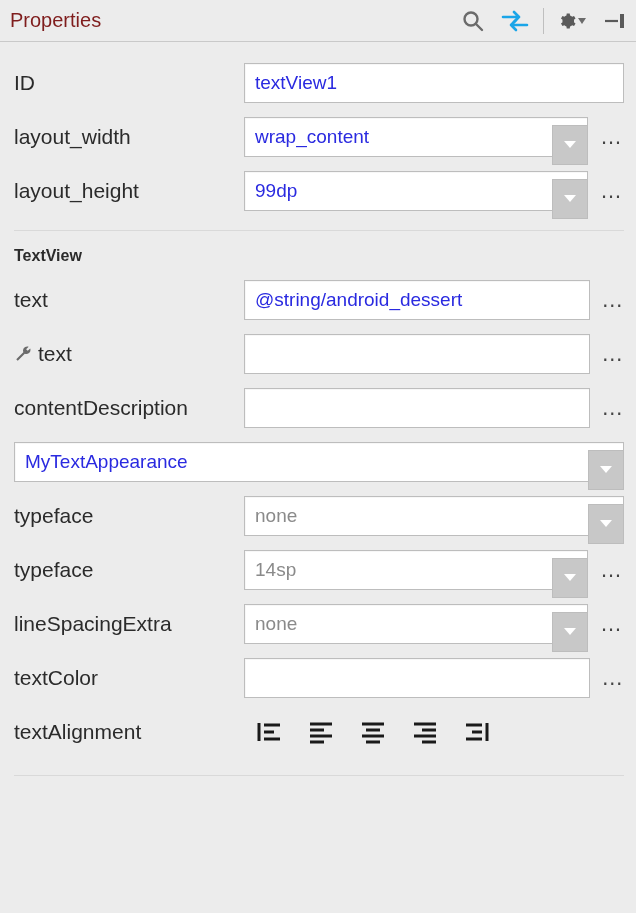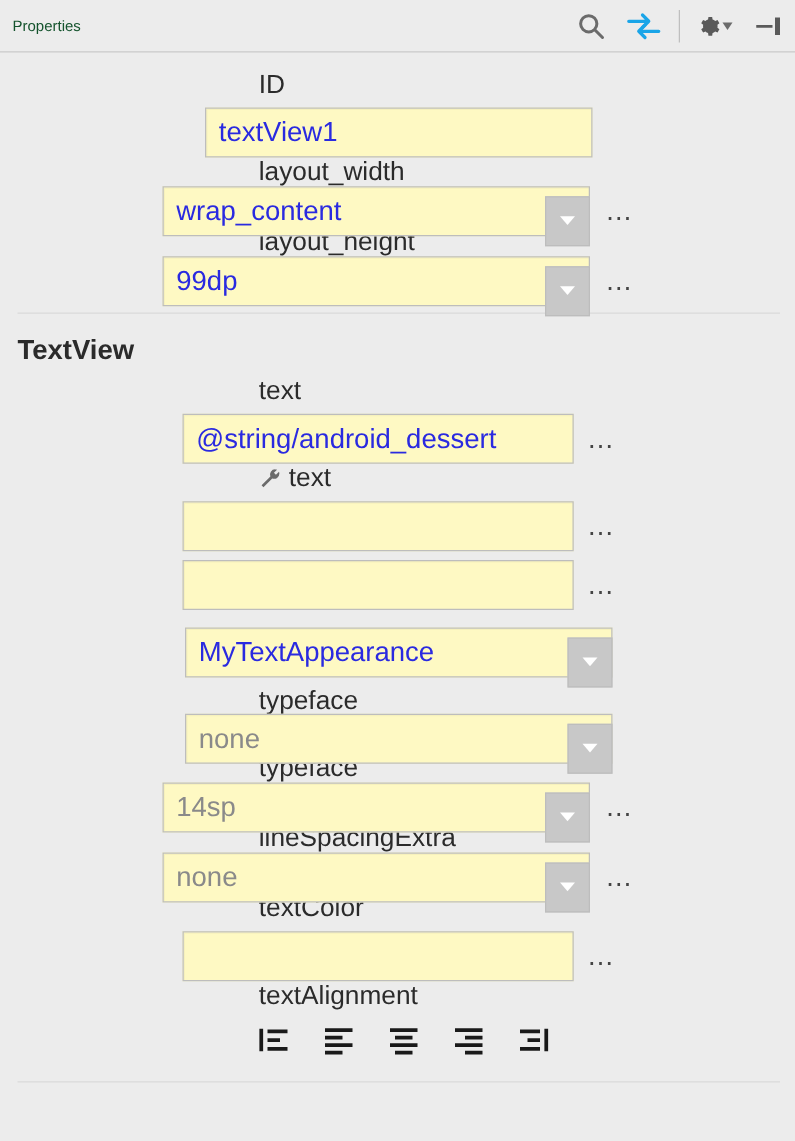--- a/index.html
+++ b/index.html
@@ -15,22 +15,22 @@
   }
   .titlebar {
     height: 42px;
     display: flex;
     align-items: center;
     padding: 0 8px 0 10px;
     border-bottom: 1px solid #c9c9c9;
   }
   .titlebar .title {
     flex: 1;
-    font-size: 12px;
-    color: #14532d;
+    font-size: 20px;
+    color: #7f1d1d;
   }
   .titlebar .toolbar {
     display: flex;
     align-items: center;
     gap: 14px;
   }
   .titlebar .sep {
     width: 1px; height: 26px; background: #bfbfbf;
   }
   .icon-btn {
@@ -40,44 +40,43 @@
     color: #555;
   }
   .panel {
     padding: 14px 12px 10px 14px;
   }
   .row {
     display: flex;
     align-items: center;
     min-height: 54px;
     gap: 6px;
-    flex-direction: column;
   }
   .label-cell {
     width: 224px;
     flex-shrink: 0;
     display: flex;
     align-items: center;
     gap: 6px;
     font-size: 21px;
     color: #2b2b2b;
   }
   .control-cell {
     flex: 1;
     display: flex;
     align-items: center;
     gap: 10px;
   }
   .input {
     width: 100%;
     height: 40px;
-    background: #fef9c3;
+    background: #ffffff;
     border: 1px solid #bdbdbd;
     padding: 0 10px;
-    font-size: 22px;
+    font-size: 19px;
     color: #2a2ae0;
     font-family: inherit;
     outline: none;
     box-shadow: inset 1px 1px 0 rgba(0,0,0,0.03);
   }
   .input.gray { color: #8a8a8a; }
   .input.black { color: #2b2b2b; }
   .dropdown {
     position: relative;
     flex: 1;
@@ -109,21 +108,21 @@
     cursor: pointer;
     user-select: none;
   }
   .section-hr {
     height: 1px;
     background: #d9d9d9;
     margin: 12px 0 10px 0;
   }
   .section-head {
     font-weight: bold;
-    font-size: 22px;
+    font-size: 16px;
     padding: 6px 0 8px 0;
   }
   .btn-group {
     display: flex;
     gap: 22px;
     padding-left: 8px;
   }
   .style-btn, .align-btn {
     width: 34px; height: 34px;
     display: flex; align-items: center; justify-content: center;
@@ -233,20 +232,21 @@
       </span>
       <span>text</span>
     </div>
     <div class="control-cell">
       <input class="input black" value="" style="">
       <div class="ellipsis">…</div>
     </div>
   </div>
 
   <div class="row">
+    <div class="label-cell">contentDescription</div>
     <div class="control-cell">
       <input class="input black" value="" style="">
       <div class="ellipsis">…</div>
     </div>
   </div>
 
   <div class="row">
     <div class="control-cell">
       <div class="dropdown">
         <input class="input" value="MyTextAppearance" style="">

